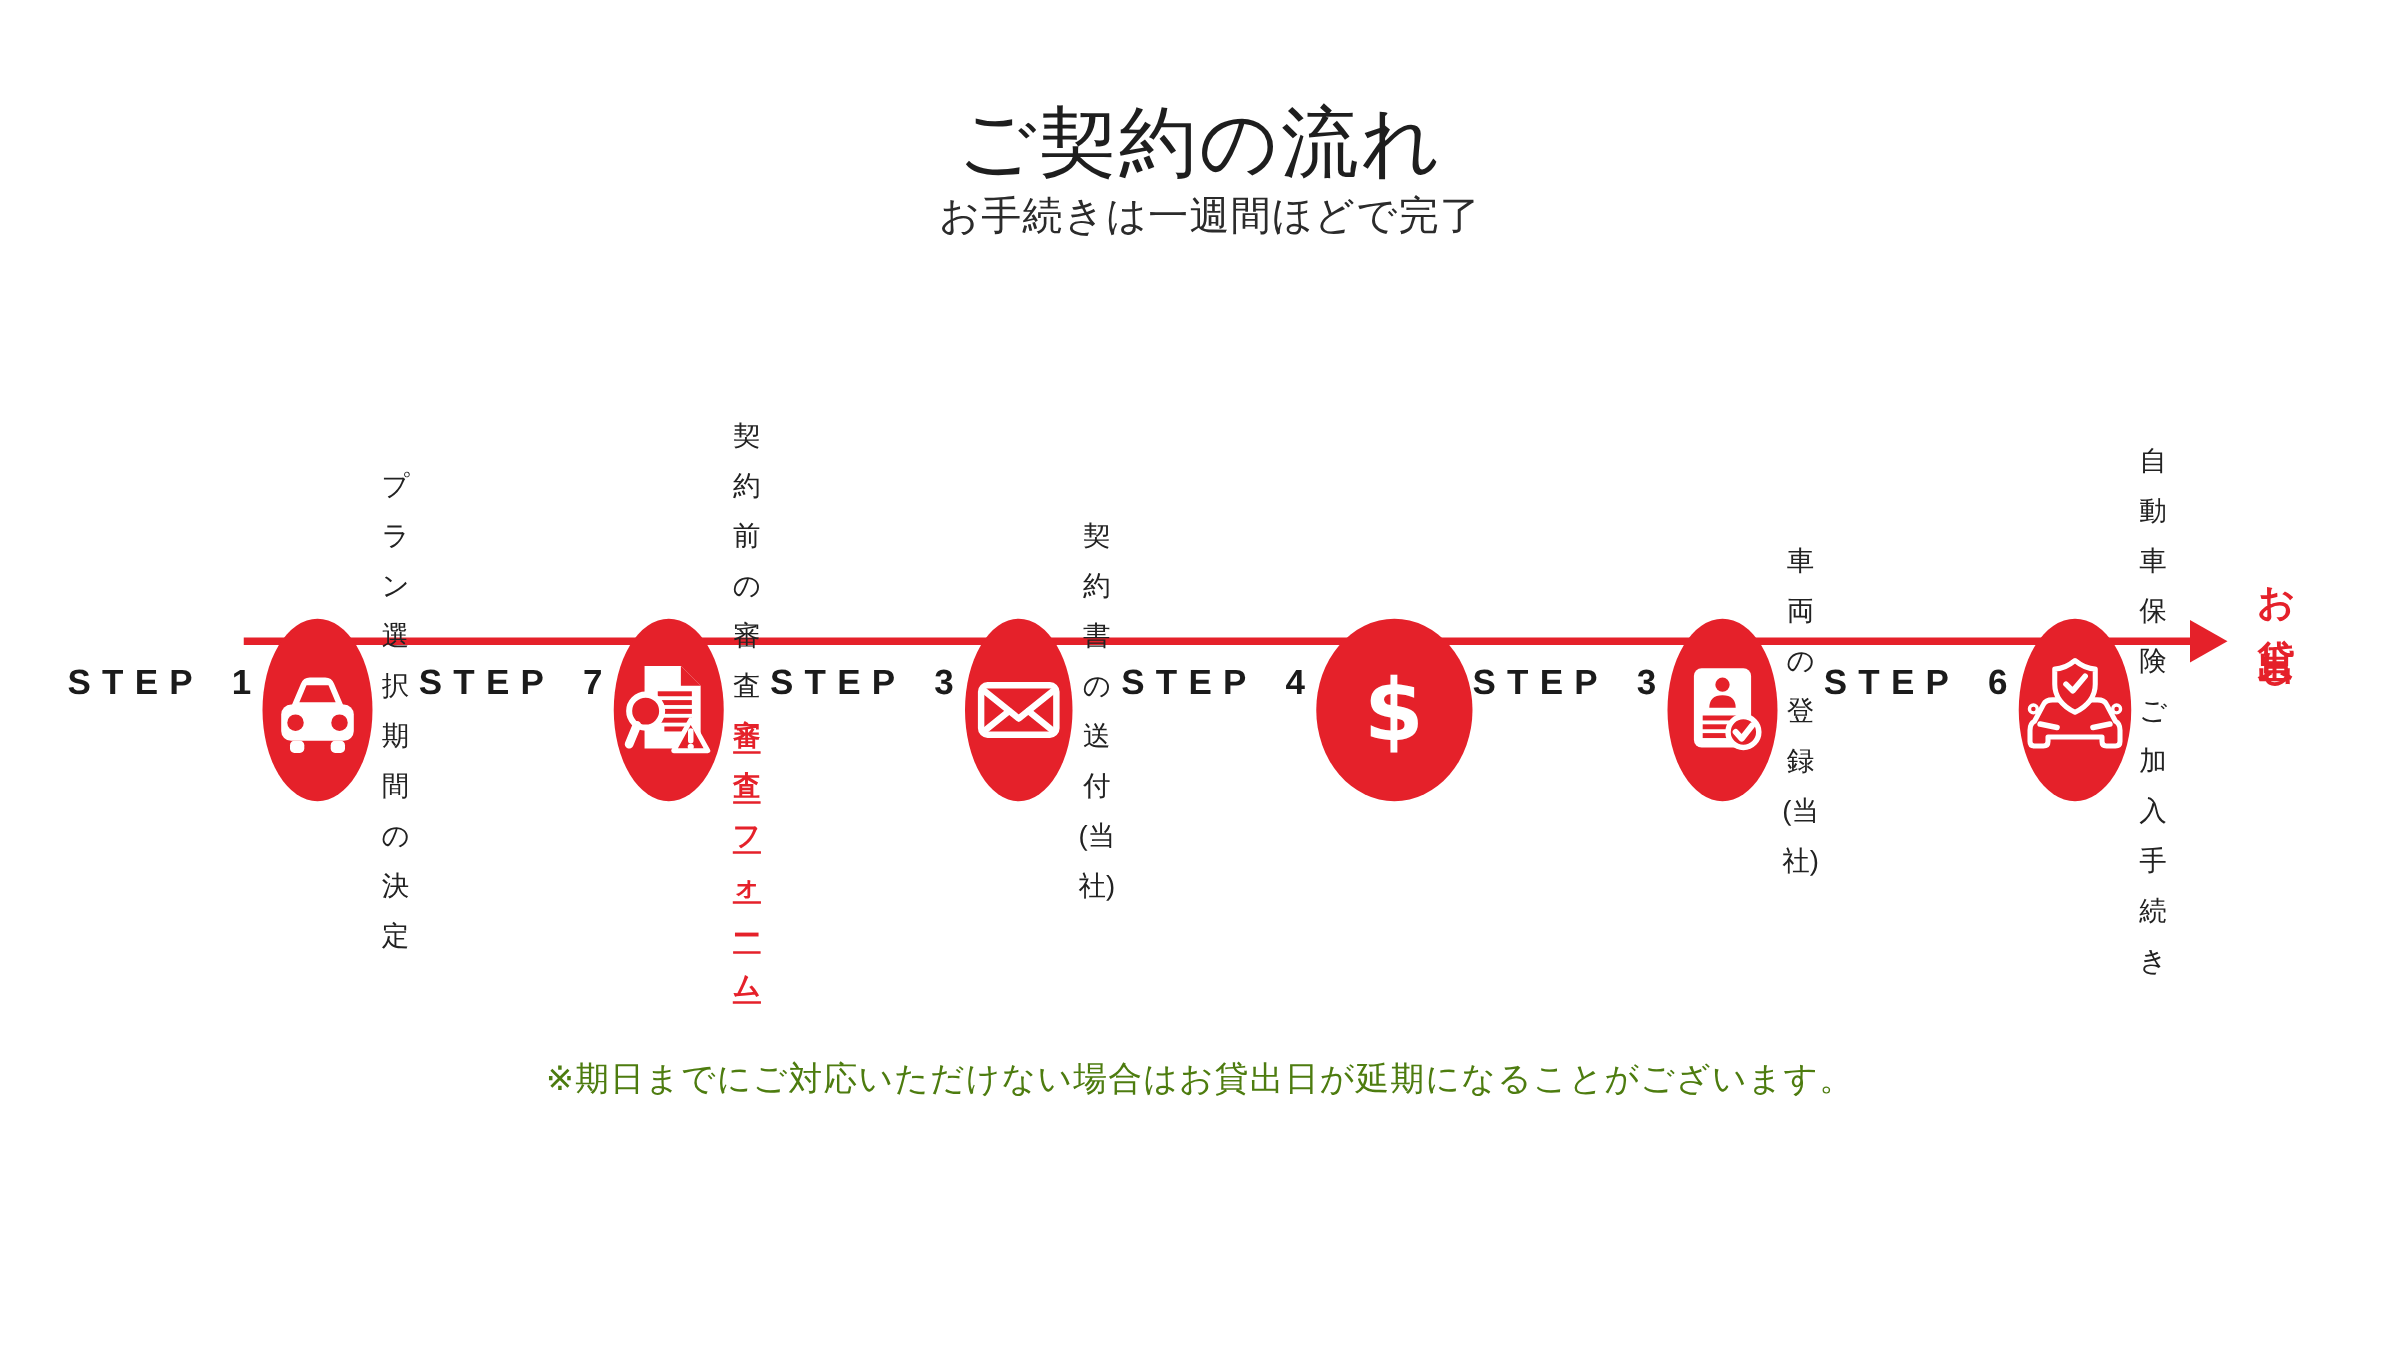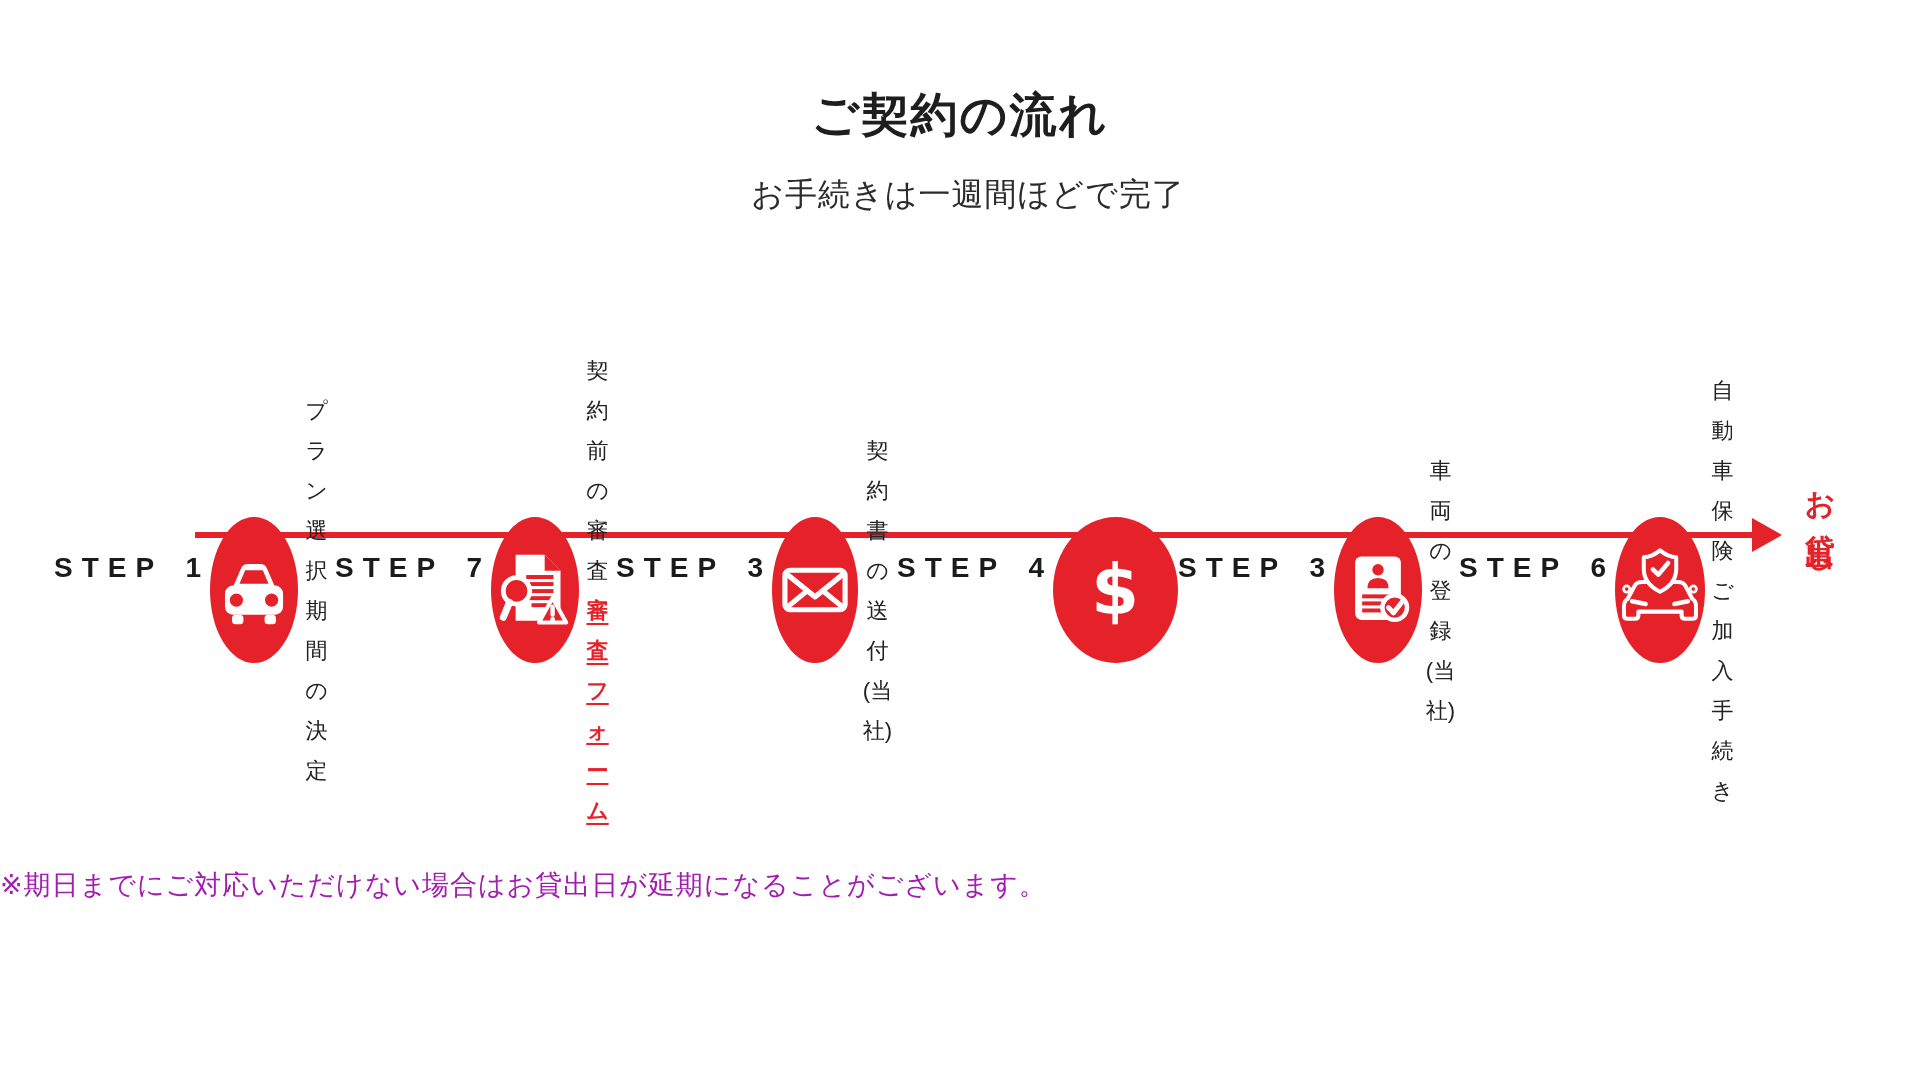--- a/index.html
+++ b/index.html
@@ -11,28 +11,28 @@
   body{
     background:#ffffff;
     font-family:"Liberation Sans","DejaVu Sans",sans-serif;
     color:var(--ink);
     overflow:hidden;
   }
   
   .title{
     margin-top:84px;
     text-align:center;
-    font-size:47px;
-    font-weight:700;
+    font-size:62px;
+    font-weight:400;
     line-height:62px;
     letter-spacing:2px;
     color:var(--ink);
   }
   .subtitle{
-    margin-top:26px;
+    margin-top:4px;
     text-align:center;
     font-size:32px;
     font-weight:400;
     line-height:44px;
     letter-spacing:1px;
     color:#2b2b2b;
     padding-left:16px;
   }
   
   .flow{
@@ -113,23 +113,24 @@
   .form-link{
     color:var(--accent);
     text-decoration:underline;
     text-underline-offset:5px;
     text-decoration-thickness:2px;
     font-weight:700;
   }
   
   .note{
     margin-top:110px;
+    text-align:center;
     font-size:27px;
     line-height:57px;
-    color:#a21caf;
+    color:#4d7c0f;
     letter-spacing:1px;
   }
 </style>
 </head>
 <body>
 
 <div class="page">
 
   <h1 class="title">ご契約の流れ</h1>
   <p class="subtitle">お手続きは一週間ほどで完了</p>

